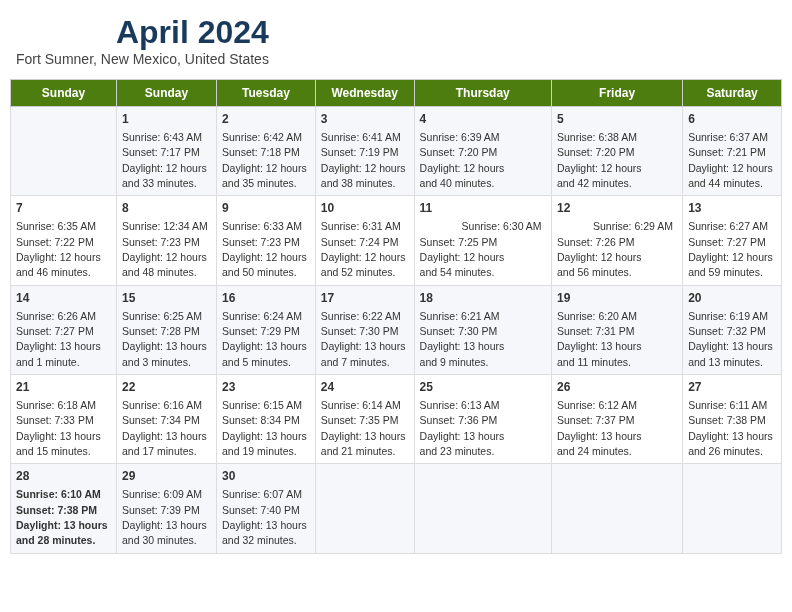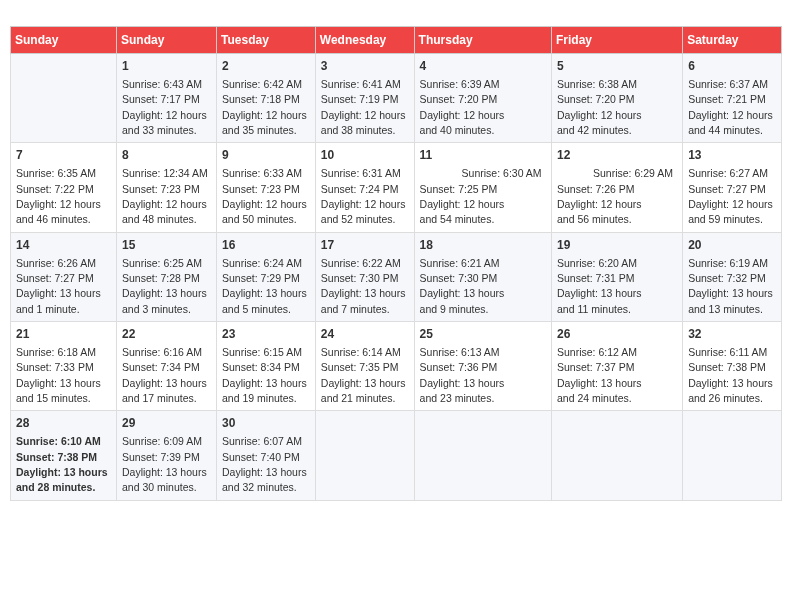--- a/index.html
+++ b/index.html
@@ -46,24 +46,24 @@
     .location {
       font-size: 14px;
       color: #444;
     }
     table {
       width: 100%;
       border-collapse: collapse;
       font-size: 11px;
     }
     thead tr th {
-      background-color: #ef4444;
+      background-color: #4d7c0f;
       color: #fff;
       padding: 6px 4px;
-      text-align: left;
+      text-align: center;
       font-size: 12px;
       font-weight: bold;
       border: 1px solid #ccc;
     }
     tbody tr td {
       vertical-align: top;
       padding: 4px 5px;
       border: 1px solid #ddd;
       min-height: 70px;
       height: 80px;
@@ -84,20 +84,24 @@
     }
     .day-info {
       font-size: 10.5px;
       color: #333;
     }
   </style>
 </head>
 <body>
 
 <div class="header">
+  <div class="title-area">
+    <div class="month-title">April 2024</div>
+    <div class="location">Fort Sumner, New Mexico, United States</div>
+  </div>
 </div>
 
 <table>
   <thead>
     <tr>
     <th>Sunday</th>
         <th>Sunday</th>
         <th>Tuesday</th>
         <th>Wednesday</th>
         <th>Thursday</th>
@@ -211,21 +215,21 @@
 Daylight: 13 hours
 and 21 minutes.</span></td>
         <td><span class="day-num">25</span><span class="day-info" style="white-space: pre-line;">Sunrise: 6:13 AM
 Sunset: 7:36 PM
 Daylight: 13 hours
 and 23 minutes.</span></td>
         <td><span class="day-num">26</span><span class="day-info" style="white-space: pre-line;">Sunrise: 6:12 AM
 Sunset: 7:37 PM
 Daylight: 13 hours
 and 24 minutes.</span></td>
-        <td><span class="day-num">32</span><span class="day-info" style="white-space: pre-line;">Sunrise: 6:11 AM
+        <td><span class="day-num">27</span><span class="day-info" style="white-space: pre-line;">Sunrise: 6:11 AM
 Sunset: 7:38 PM
 Daylight: 13 hours
 and 26 minutes.</span></td>
       </tr>
       <tr>
         <td><span class="day-num">28</span><span class="day-info" style="white-space: pre-line; font-weight: bold;">Sunrise: 6:10 AM
 Sunset: 7:38 PM
 Daylight: 13 hours
 and 28 minutes.</span></td>
         <td><span class="day-num">29</span><span class="day-info" style="white-space: pre-line;">Sunrise: 6:09 AM

